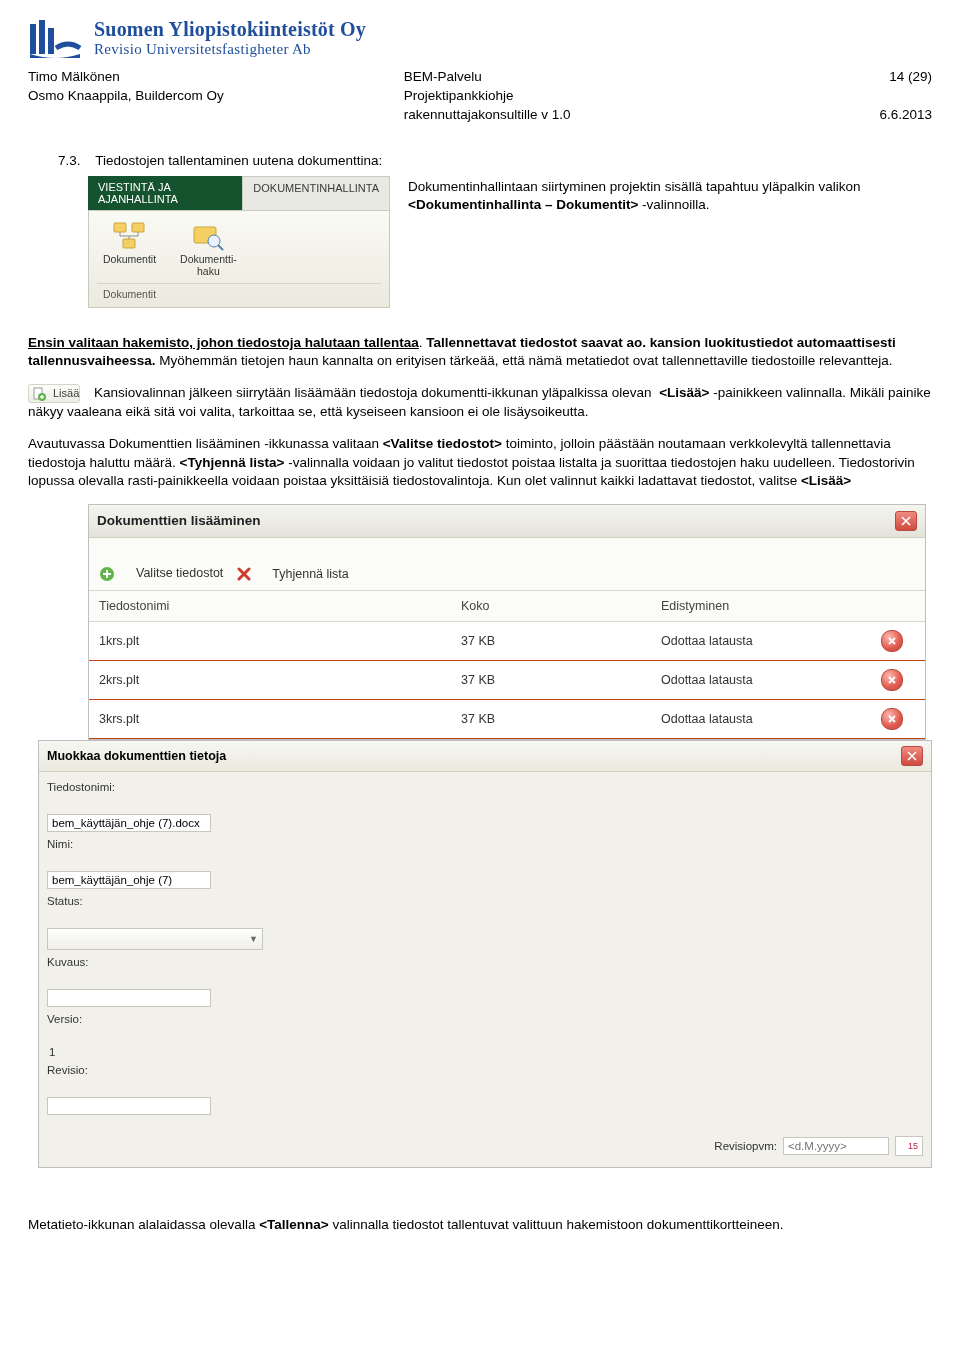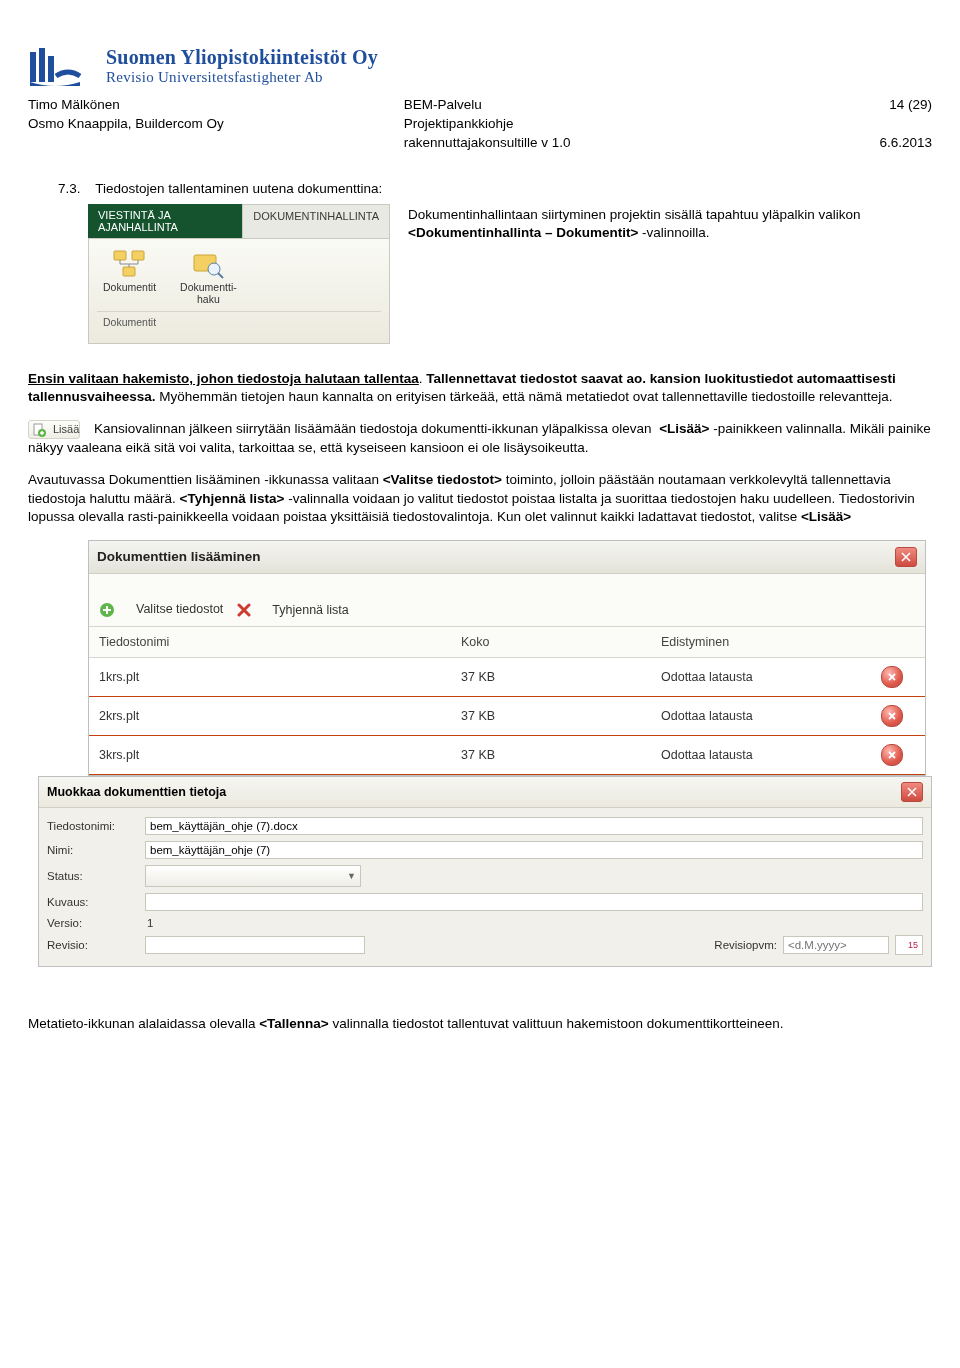--- a/index.html
+++ b/index.html
@@ -5,39 +5,39 @@
   body {
     font-family: Verdana, Arial, sans-serif;
     font-size: 13.5px;
     color: #000;
     margin: 0;
     padding: 0;
     background: #fff;
     width: 960px;
   }
   .page { padding: 18px 28px 40px 28px; }
-  .logo-row { display:flex; align-items:flex-start; gap:24px; margin-bottom:6px;margin-top:28px; }
+  .logo-row { display:flex; align-items:flex-start; gap:12px; margin-bottom:6px; }
   .logo-mark { width:54px; height:40px; }
   .logo-text .fi { color:#1f4e9c; font-family: "Times New Roman", serif; font-weight:bold; font-size:20px; letter-spacing:.2px; }
   .logo-text .sv { color:#1f4e9c; font-family: "Times New Roman", serif; font-size:15px; letter-spacing:.3px; }
   .header-meta { display:flex; justify-content:space-between; font-size:13.5px; margin-top:10px; }
   .header-col { line-height:1.4; }
   .header-col .r { white-space:nowrap; }
   .h-right { text-align:right; }
   .section { margin-top:28px; }
   .sec-num { display:inline; }
   .sec-title { display:inline; }
   .body-block { margin-left:60px; margin-right:6px; }
   .two-col { display:flex; gap:18px; align-items:flex-start; margin-top:8px; }
   .ribbon-shot { width:302px; }
   .ribbon-tabs { display:flex; }
   .rtab { font-size:11px; color:#fff; padding:5px 10px; }
   .rtab.green { background:#14532d; }
   .rtab.grey  { background:#e9e9e3; color:#3a3a3a; border:1px solid #c9c9c1; border-bottom:none; }
-  .ribbon-body { background:linear-gradient(#fafaf5,#eceade); border:1px solid #c9c9c1; padding:6px 8px 12px 8px; }
+  .ribbon-body { background:linear-gradient(#fafaf5,#eceade); border:1px solid #c9c9c1; padding:6px 8px 4px 8px; }
   .ribbon-icons { display:flex; gap:24px; padding:4px 6px 0 6px; }
   .ric { text-align:center; font-size:10.5px; color:#333; line-height:1.15; }
   .ric svg { display:block; margin:0 auto 2px; }
   .ribbon-group { font-size:10.5px; color:#555; padding:4px 0 3px 6px; border-top:1px solid #d7d5c9; margin-top:6px; }
   .para { margin:0 0 14px 0; line-height:1.35; }
   .u { text-decoration:underline; }
   b { font-weight:bold; }
   .lisaa-chip { display:inline-flex; align-items:center; gap:7px; border:1px solid #d6d4c8; background:linear-gradient(#fdfdf9,#efeee6); border-radius:3px; padding:1px 0 1px 3px; font-size:11px; color:#3a3a3a; vertical-align:middle; margin-right:10px; }
   .lisaa-chip svg { display:block; }
   .dlg { margin-top:14px; border:1px solid #bfbfbf; font-family: Tahoma, Verdana, sans-serif; }
@@ -48,21 +48,21 @@
   .tb-item { display:inline-flex; align-items:flex-start; gap:21px;margin-top:20px; }
   .tbl { width:100%; border-collapse:collapse; font-size:12.5px; color:#333; }
   .tbl th { text-align:left; font-weight:normal; color:#444; padding:8px 10px; border-bottom:1px solid #d7d7d0; background:#fbfbf8; }
   .tbl td { padding:8px 10px; border-bottom:1px solid #c2410c; }
   .row-del { width:20px; height:20px; border:1px solid #b94a3f; border-radius:10px; background:radial-gradient(circle at 35% 30%, #ffb9b1, #e0594d 60%, #b94a3f); color:#fff; display:inline-flex; align-items:center; justify-content:center; font-size:11px; font-weight:bold; }
   
   .meta-dlg { border:1px solid #bfbfbf; font-family: Tahoma, Verdana, sans-serif; }
   .meta-title { display:flex; justify-content:space-between; align-items:center; background:linear-gradient(#f6f6f2,#eceade); padding:5px 8px; border-bottom:1px solid #cfcfc6; }
   .meta-title .t { font-weight:bold; font-size:12.5px; }
   .meta-body { padding:6px 8px 8px 8px; background:#f1f0ea; }
-  .frow { display:flex; align-items:center; gap:12px; padding:3px 0; font-size:11.5px; color:#333; }
+  .frow { display:flex; align-items:flex-start; gap:21px; padding:3px 0; font-size:11.5px; color:#333;flex-direction:column; }
   .frow label { width:86px; color:#333; }
   .frow input[type=text] { flex:1; font-size:11.5px; padding:2px 4px; border:1px solid #c8c7bc; background:#fff; }
   .frow .sel { width:210px; height:20px; border:1px solid #c8c7bc; background:linear-gradient(#fff,#efeee6); display:flex; justify-content:flex-end; align-items:center; padding-right:4px; }
   .frow .sel .arr { font-size:9px; color:#666; }
   .frow .static { font-size:11.5px; padding-left:2px; }
   .rev-right { margin-left:auto; display:flex; align-items:center; gap:6px; }
   .rev-right input { width:96px; color:#9a9a9a; }
   .cal-ico { width:18px; height:18px; border:1px solid #c8c7bc; background:#fff; display:inline-flex; align-items:center; justify-content:center; font-size:9px; color:#b24;padding-left:8px; }
   .footer-para { margin-top:48px; }
 </style>

